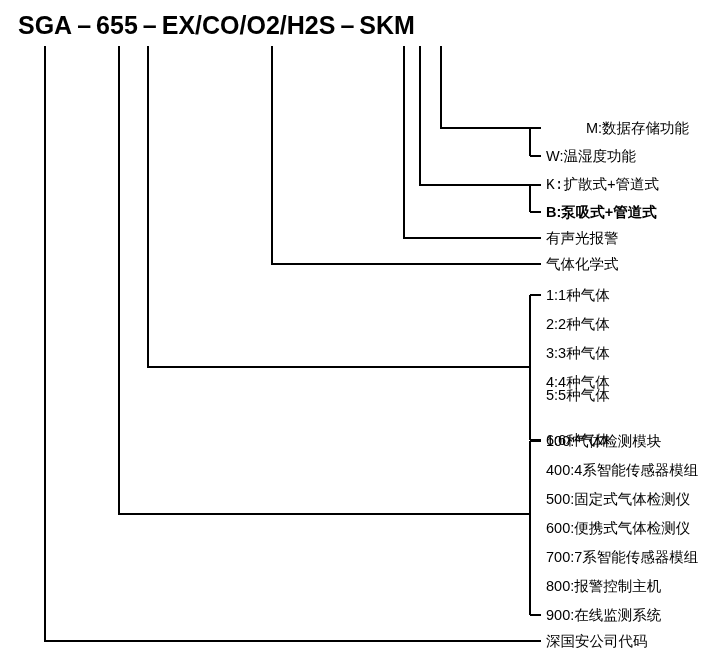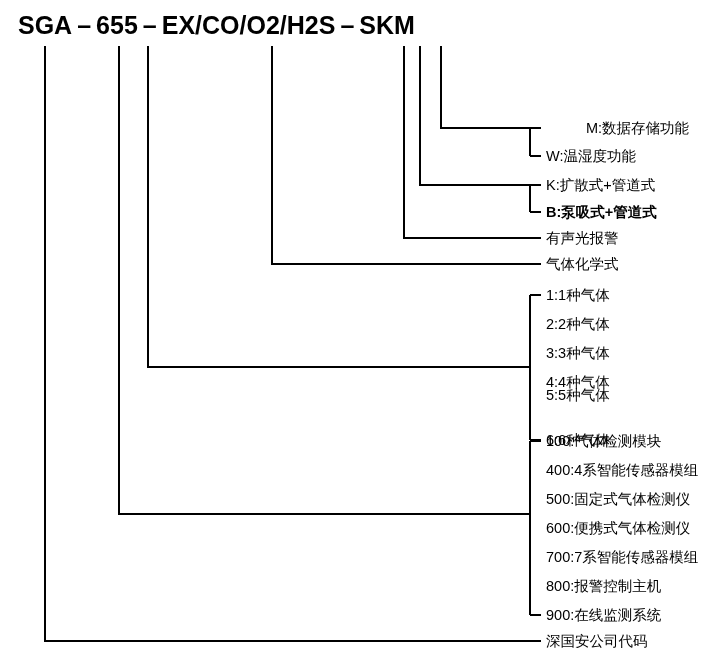--- a/index.html
+++ b/index.html
@@ -87,21 +87,21 @@
 
       <path d="M530,441 L530,615 M530,441 L541,441 M530,615 L541,615"></path>
 
       <path d="M530,641 L541,641"></path>
     </g>
   </svg>
 
   <div class="lbl" style="left:546px; top:120px;margin-left:40px;">M:数据存储功能</div>
   <div class="lbl" style="left:546px; top:148px;">W:温湿度功能</div>
 
-  <div class="lbl" style="left:546px; top:177px;">K:扩散式+管道式</div>
+  <div class="lbl" style="left:546px; top:177px;font-family:Liberation Mono, monospace;">K:扩散式+管道式</div>
   <div class="lbl" style="left:546px; top:204px;font-weight:bold;">B:泵吸式+管道式</div>
 
   <div class="lbl" style="left:546px; top:230px;font-family:Liberation Serif, serif;">有声光报警</div>
 
   <div class="lbl" style="left:546px; top:256px;">气体化学式</div>
 
   <div class="lbl" style="left:546px; top:287px;">1:1种气体</div>
   <div class="lbl" style="left:546px; top:316px;">2:2种气体</div>
   <div class="lbl" style="left:546px; top:345px;">3:3种气体</div>
   <div class="lbl" style="left:546px; top:374px;">4:4种气体</div>

